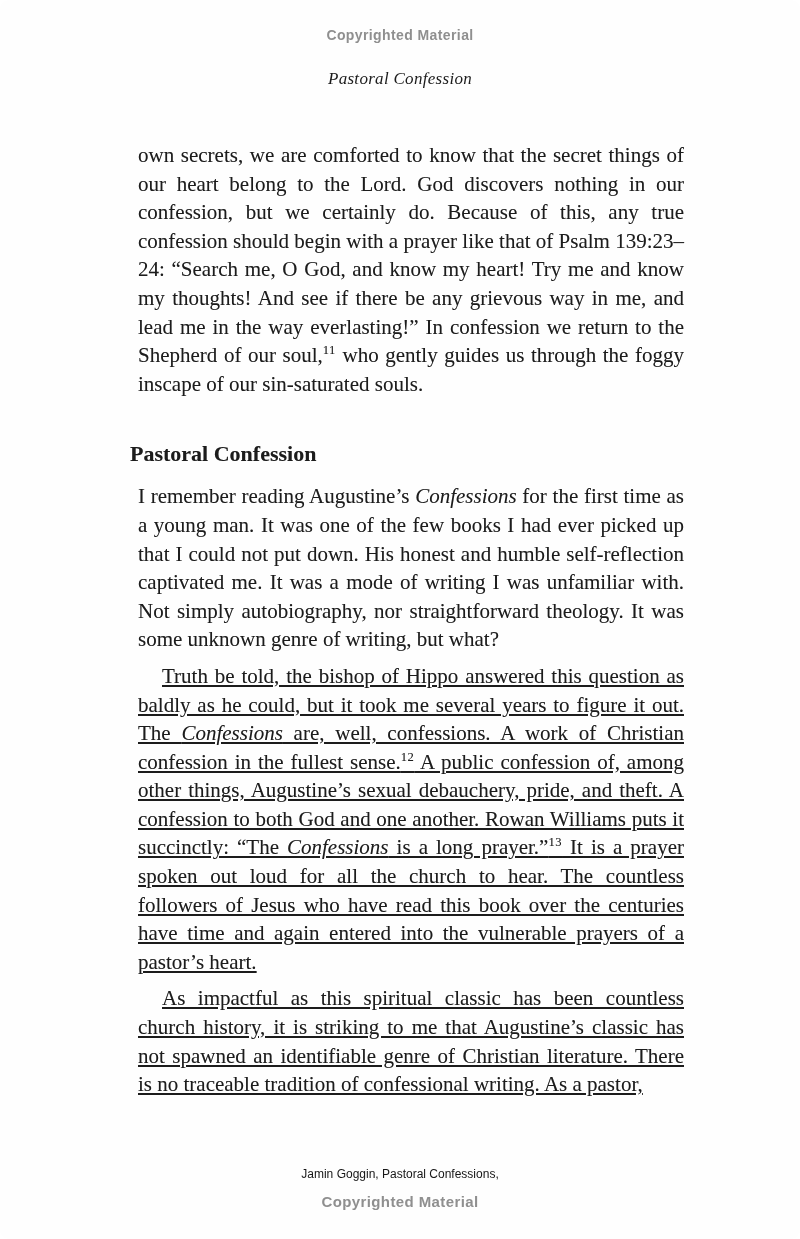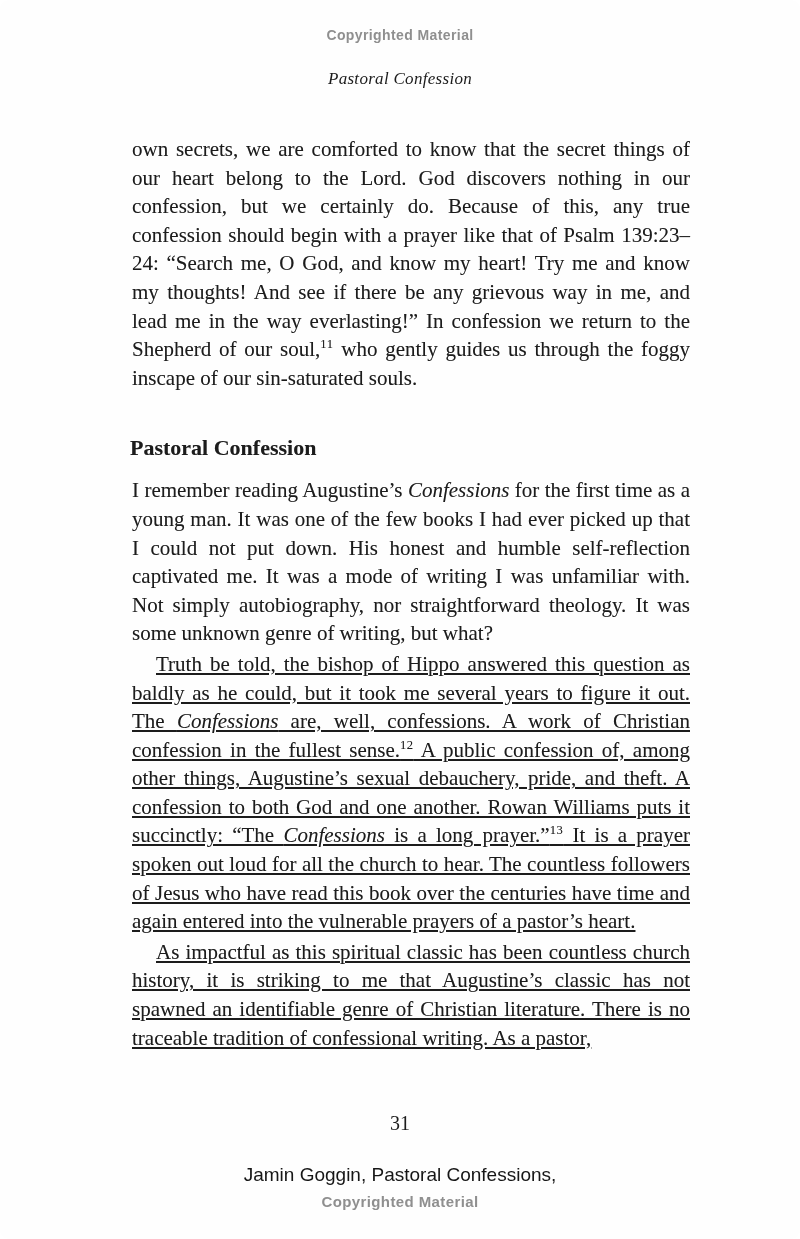--- a/index.html
+++ b/index.html
@@ -41,21 +41,21 @@
   .body-text{
     position:absolute;
     top:133px; left:130px;
     width:562px;
     font-size:21px;
     line-height:28.6px;
     text-align:justify;
     color:var(--text);
     text-shadow:0 0 0.4px rgba(0,0,0,0.28);
   }
-  .body-text p{margin:2px;}
+  .body-text p{margin:8px;}
   .body-text p.indent{text-indent:24px;text-decoration:underline;}
   .section-heading{
     font-size:22px;
     font-weight:700;
     line-height:28px;
     margin:42px 0 14px 0;
     text-align:left;
   }
   .body-text sup{
     font-size:0.6em;
@@ -68,21 +68,21 @@
     top:1112px; left:0; width:100%;
     text-align:center;
     font-size:20px;
     color:var(--text);
   }
   .footer{
     position:absolute;
     top:1163px; left:0; width:100%;
     text-align:center;
     font-family:"Liberation Sans", sans-serif;
-    font-size:19px;
+    font-size:12px;
     line-height:23px;
     color:#161616;
     z-index:2;
   }
   .watermark-bottom{
     position:absolute;
     top:1193px; left:0; width:100%;
     text-align:center;
     font-family:"Liberation Sans", sans-serif;
     font-size:15px;
@@ -102,21 +102,20 @@
   <div class="running-head">Pastoral Confession</div>
 
   <div class="body-text">
       <p class=""><span>own secrets, we are comforted to know that the secret things of our heart belong to the Lord. God discovers nothing in our confession, but we certainly do. Because of this, any true confession should begin with a prayer like that of Psalm 139:23–24: “Search me, O God, and know my heart! Try me and know my thoughts! And see if there be any grievous way in me, and lead me in the way everlasting!” In confession we return to the Shepherd of our soul,</span><sup>11</sup><span> who gently guides us through the foggy inscape of our sin-saturated souls.</span></p>
       <h2 class="section-heading">Pastoral Confession</h2>
       <p class=""><span>I remember reading Augustine’s </span><em>Confessions</em><span> for the first time as a young man. It was one of the few books I had ever picked up that I could not put down. His honest and humble self-reflection captivated me. It was a mode of writing I was unfamiliar with. Not simply autobiography, nor straightforward theology. It was some unknown genre of writing, but what?</span></p>
       <p class="indent"><span>Truth be told, the bishop of Hippo answered this question as baldly as he could, but it took me several years to figure it out. The </span><em>Confessions</em><span> are, well, confessions. A work of Christian confession in the fullest sense.</span><sup>12</sup><span> A public confession of, among other things, Augustine’s sexual debauchery, pride, and theft. A confession to both God and one another. Rowan Williams puts it succinctly: “The </span><em>Confessions</em><span> is a long prayer.”</span><sup>13</sup><span> It is a prayer spoken out loud for all the church to hear. The countless followers of Jesus who have read this book over the centuries have time and again entered into the vulnerable prayers of a pastor’s heart.</span></p>
       <p class="indent"><span>As impactful as this spiritual classic has been countless church history, it is striking to me that Augustine’s classic has not spawned an identifiable genre of Christian literature. There is no traceable tradition of confessional writing. As a pastor,</span></p>
     </div>
 
-  <div class="page-number">31</div>
 
   <div class="footer">
     <div>Jamin Goggin, Pastoral Confessions,</div>
   </div>
 
   <div class="watermark-bottom">Copyrighted Material</div>
 
 </div>
 
 </body></html>

